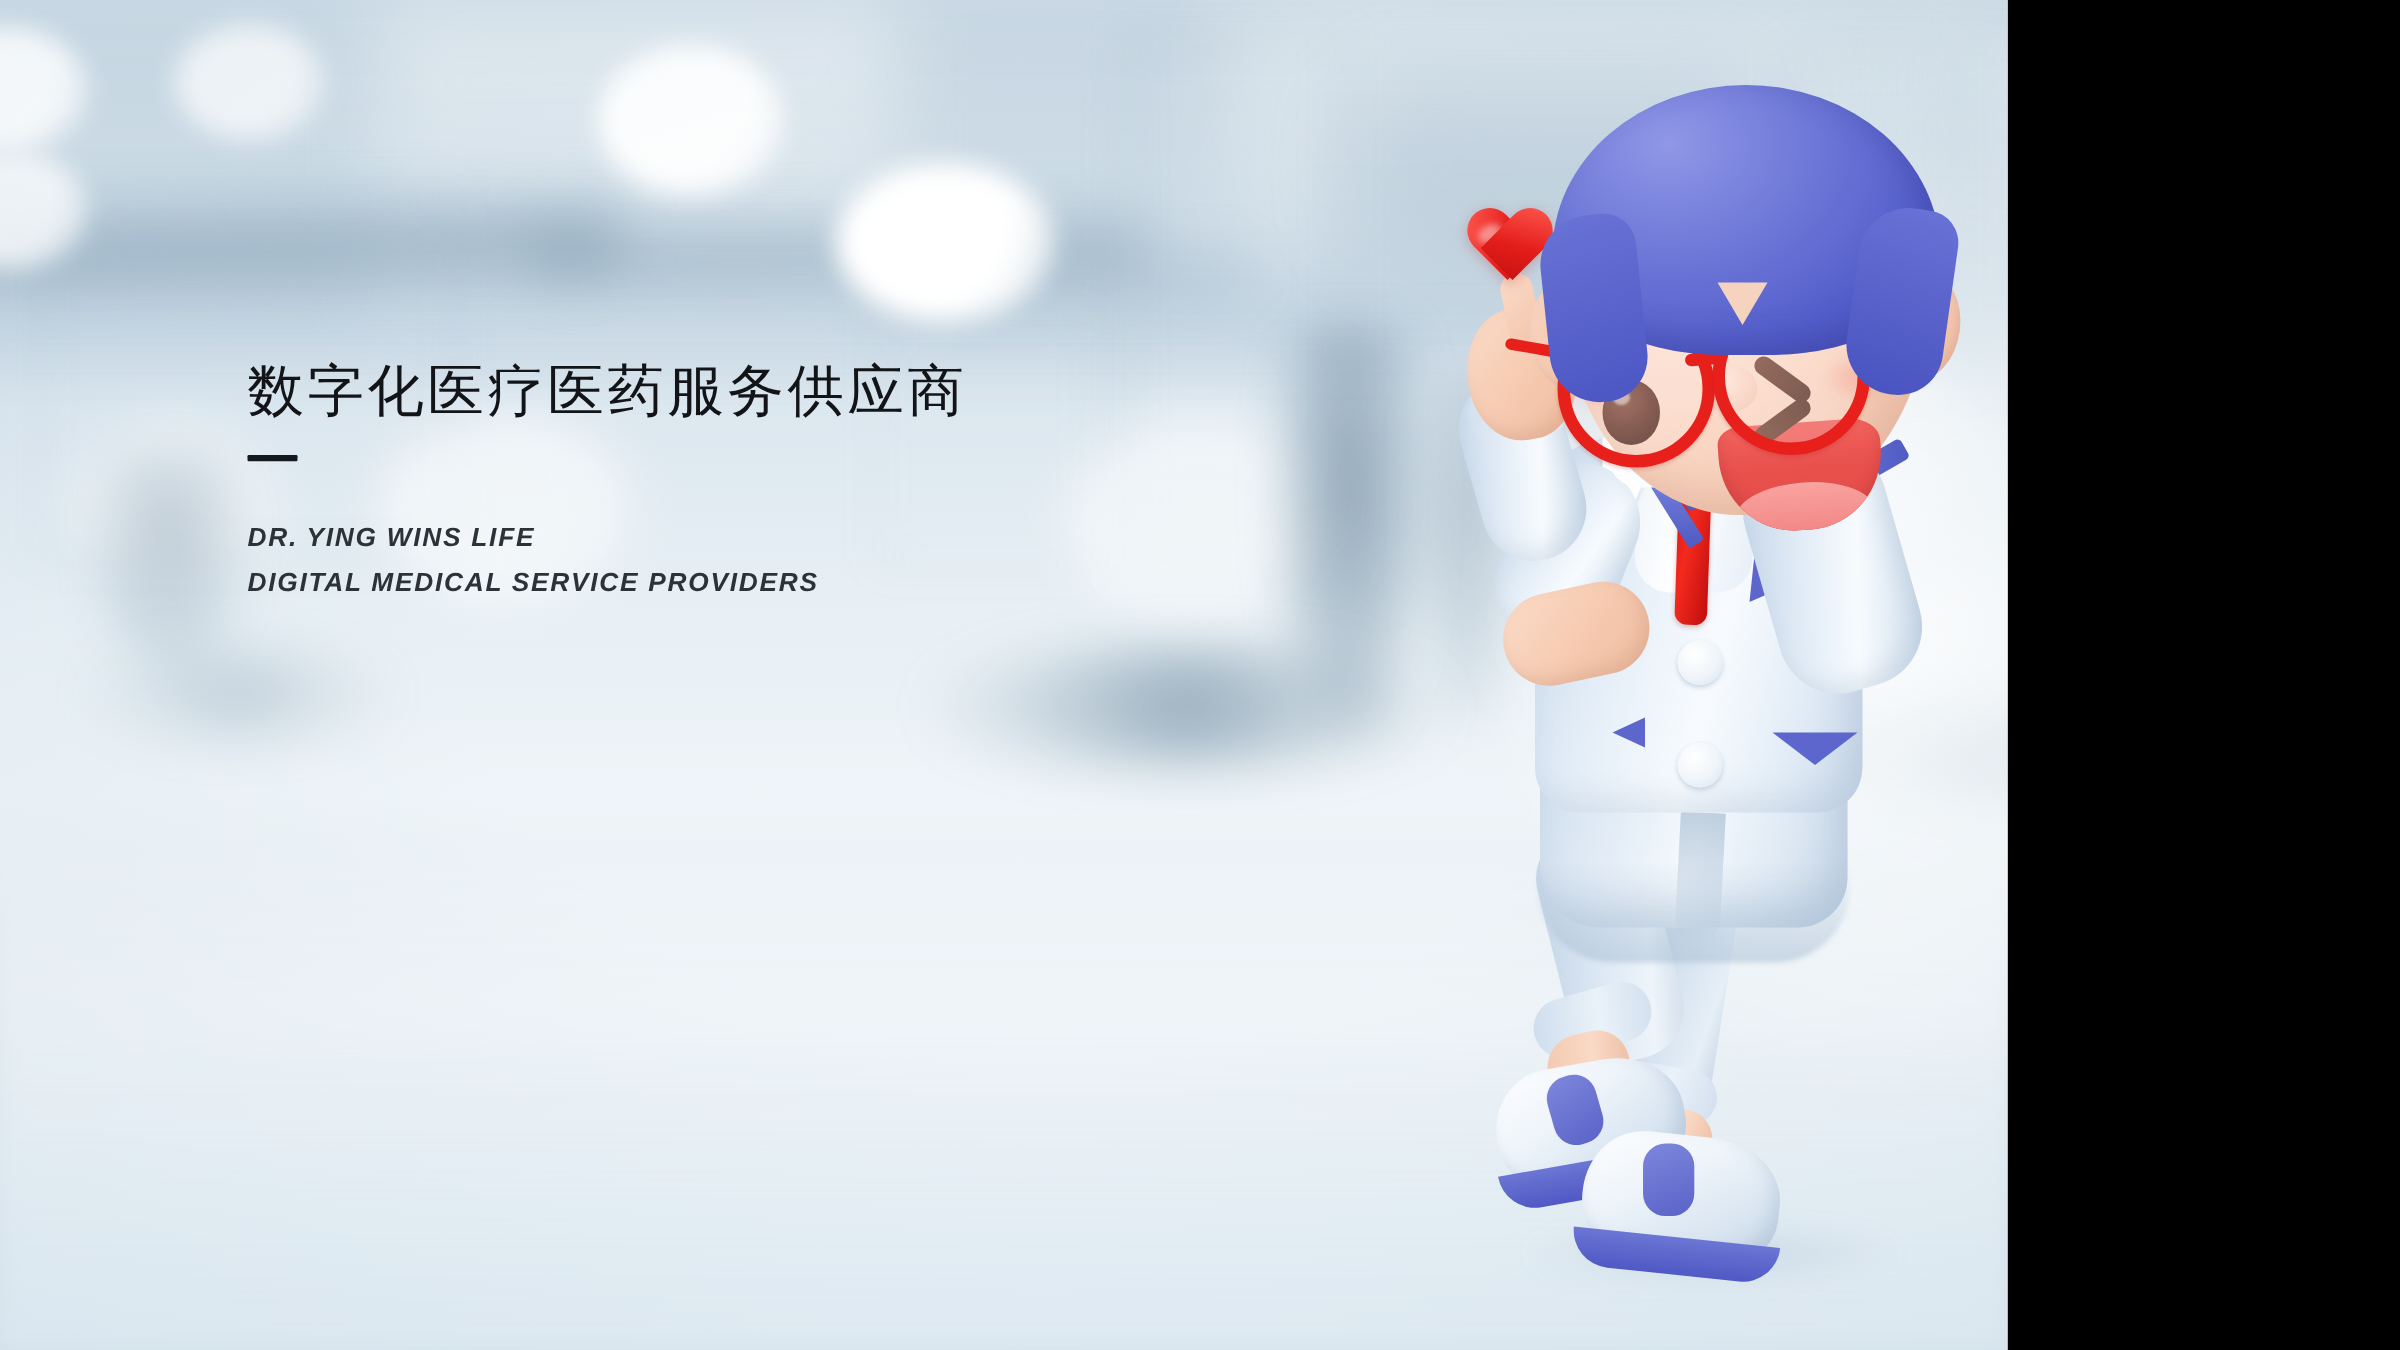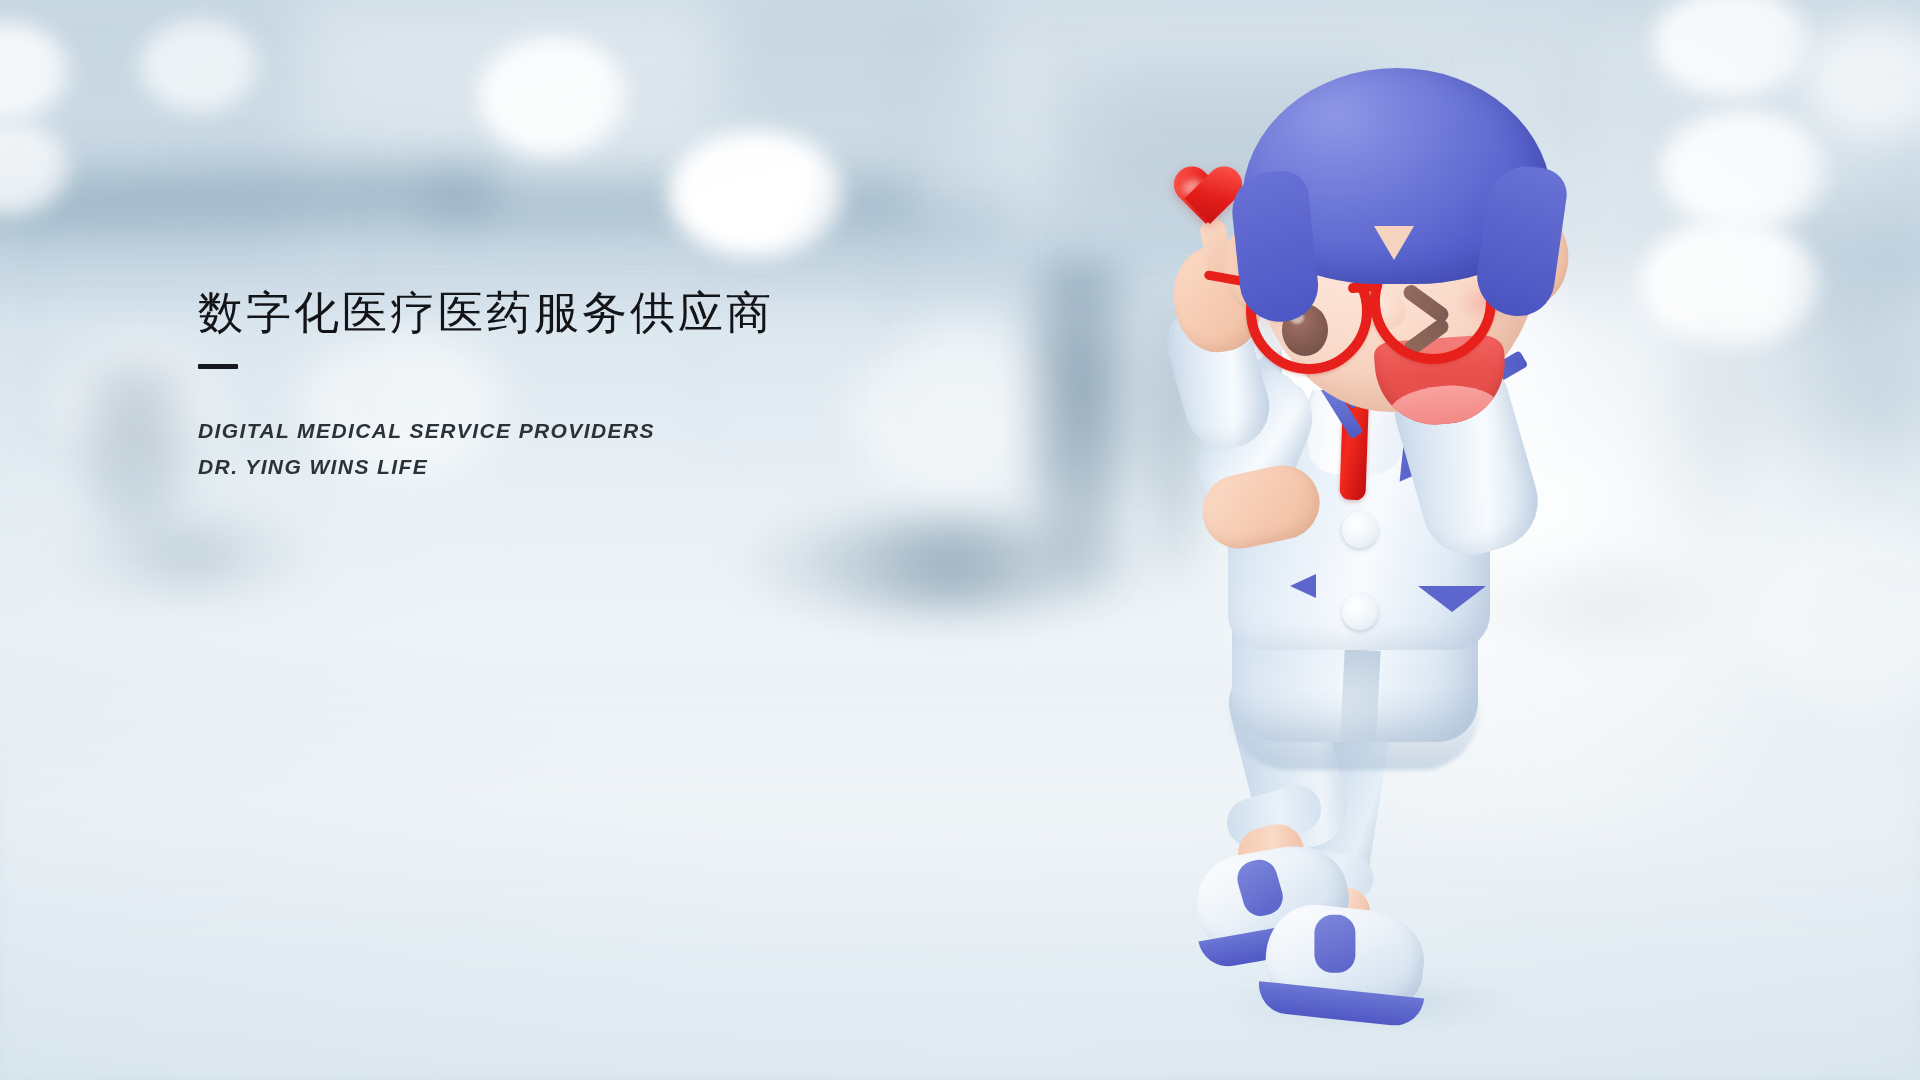--- a/index.html
+++ b/index.html
@@ -2,21 +2,21 @@
 <html lang="zh"><head>
 <meta charset="utf-8">
 <title>Hero Banner</title>
 <style>
   html,body{margin:0;padding:0;background:#000;}
   body{
     font-family:"Liberation Sans","DejaVu Sans",sans-serif;
   }
   .stage{
     position:relative;
-    width:1920px;height:1080px;
+    width:1606px;height:1080px;
     overflow:hidden;
     background:#ffffff;
   }
 
   
   .bg{position:absolute;inset:0;overflow:hidden;}
   .bg-base{
     position:absolute;inset:-60px;
     background:
       linear-gradient(180deg,
@@ -509,22 +509,22 @@
     <div class="vignette"></div>
   </div>
 
   <div class="copy">
     <div class="sub-cn">数字化医疗医药服务供应商</div>
 
 
     <div class="rule"></div>
 
     <div class="en-lines">
+      <div class="en-line">DR. YING WINS LIFE</div>
       <div class="en-line">DIGITAL MEDICAL SERVICE PROVIDERS</div>
-      <div class="en-line">DR. YING WINS LIFE</div>
     </div>
   </div>
 
   <div class="character">
 
     <div class="char-shadow"></div>
 
     <div class="leg back"></div>
     <div class="leg front"></div>
     <div class="cuff c1"></div>

